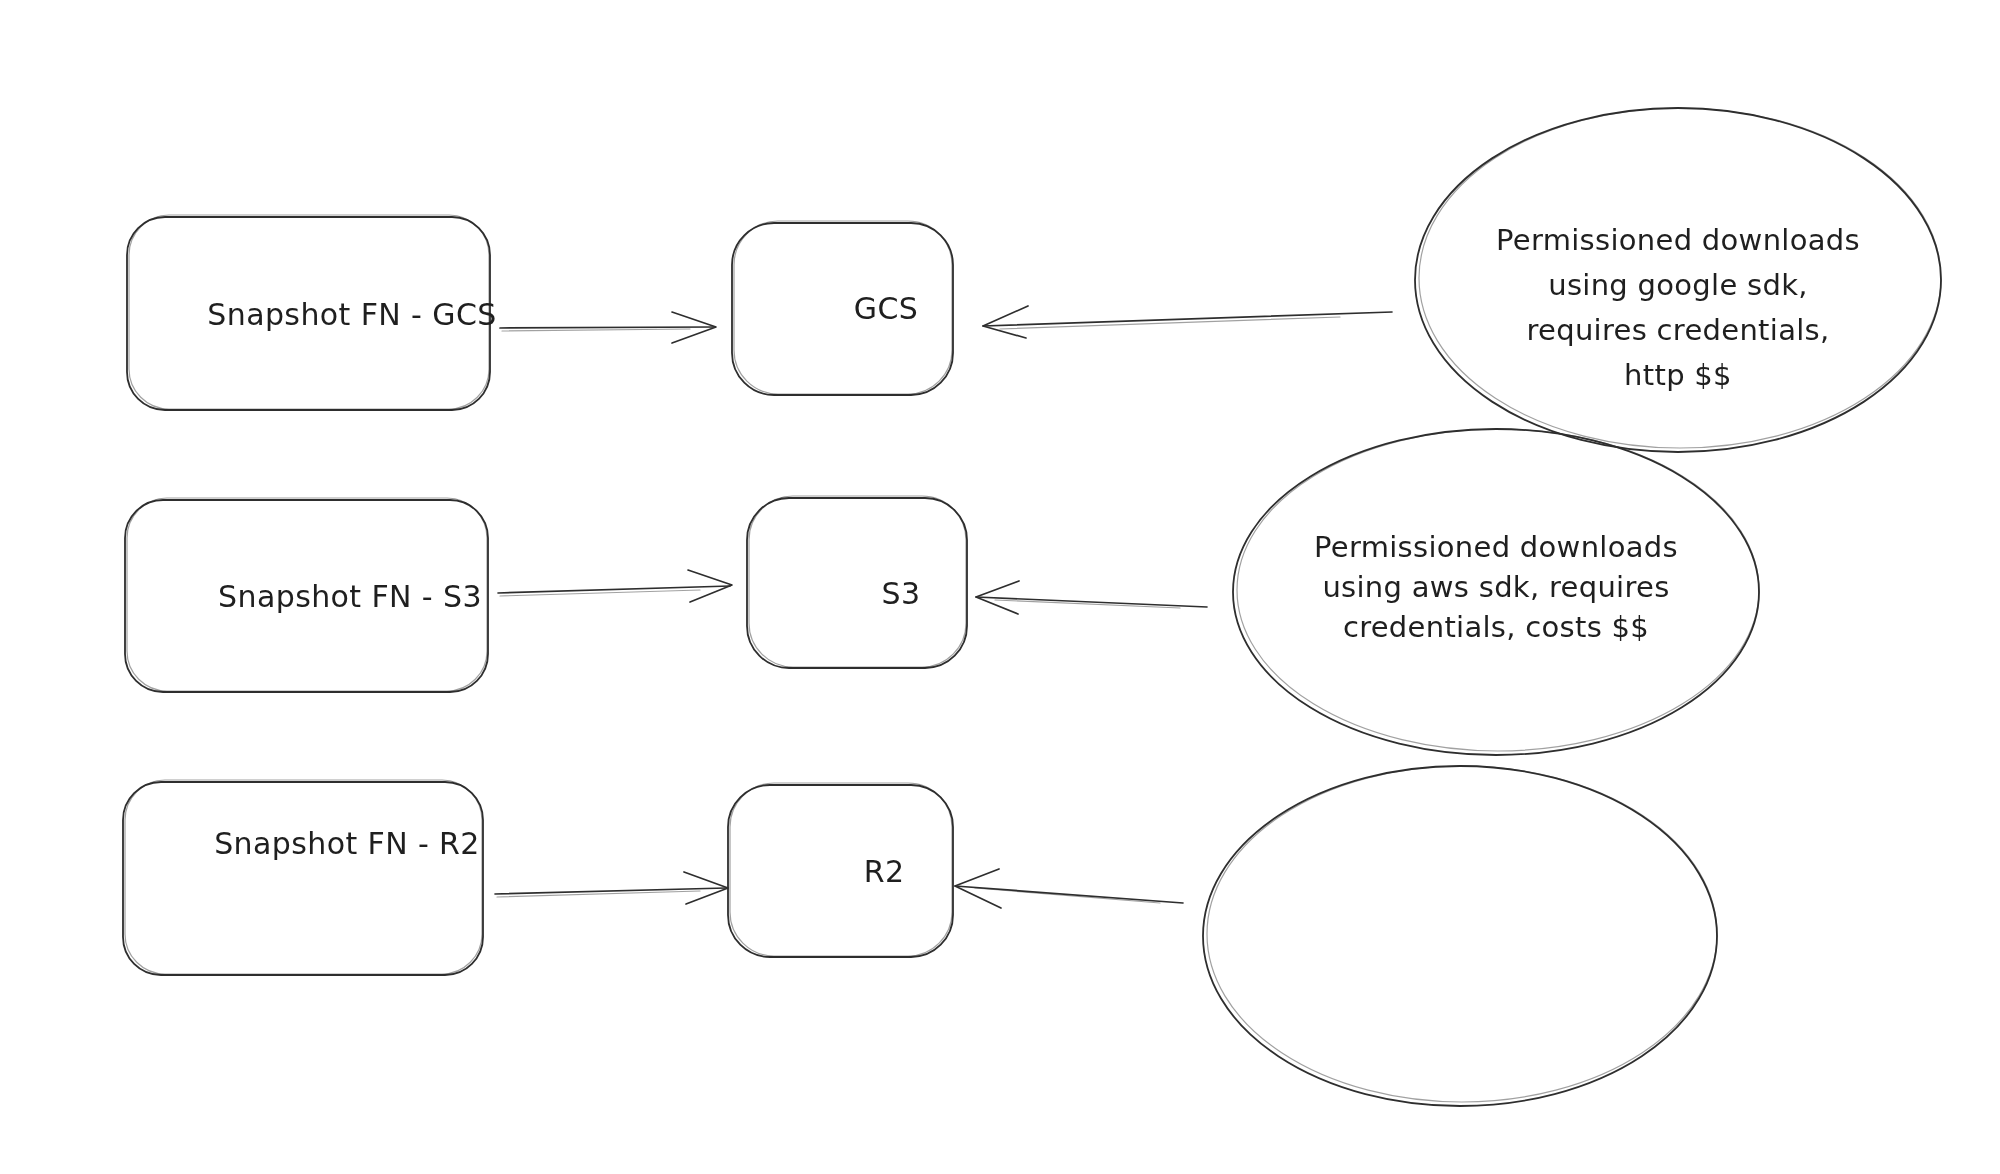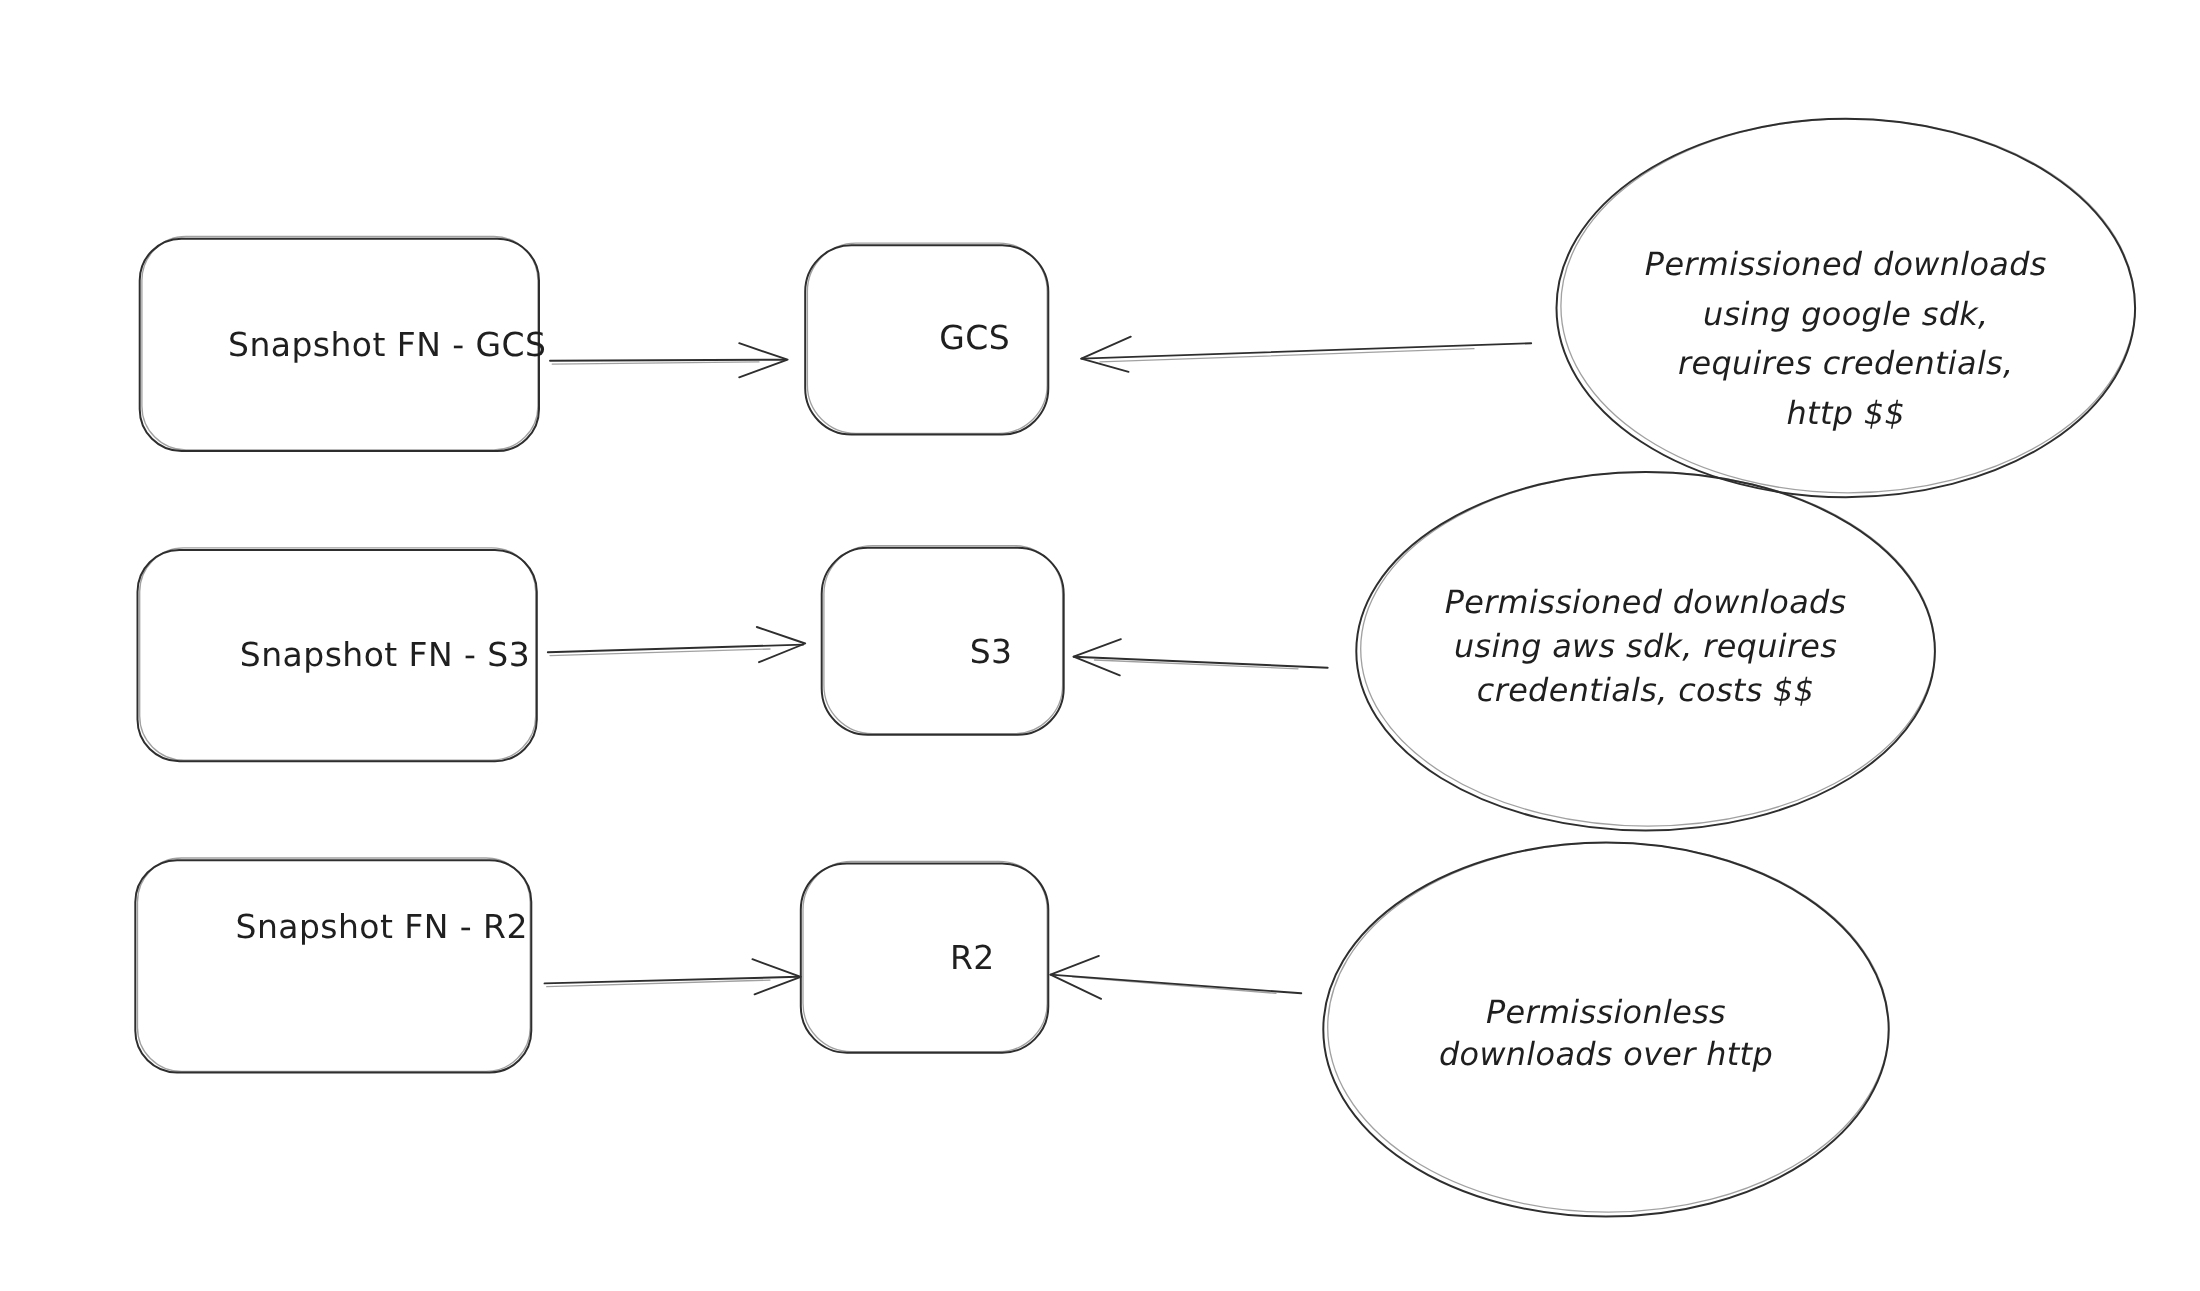--- a/index.html
+++ b/index.html
@@ -33,21 +33,21 @@
     margin-left: 44px;
   }
   .note {
     position: absolute;
     transform: translate(-50%, -50%);
     text-align: center;
     font-size: 29px;
     letter-spacing: 0.3px;
     color: #1f1f1f;
   }
-  .note .line { white-space: nowrap; font-style: italic; }
+  .note .line { white-space: nowrap; }
   .note-gcs .line { line-height: 45px; }
   .note-s3  .line { line-height: 40px; }
   .note-r2  .line { line-height: 38px; }
   .sketch   { stroke: #2e2e2e; stroke-width: 1.8; fill: none; stroke-linecap: round; stroke-linejoin: round; }
   .sketch2  { stroke: #2e2e2e; stroke-width: 1.2; fill: none; opacity: 0.45; stroke-linecap: round; }
   .arrow    { stroke: #2e2e2e; stroke-width: 1.7; fill: none; stroke-linecap: round; stroke-linejoin: round; }
 </style>
 </head>
 <body>
 
@@ -133,18 +133,14 @@
     <div class="line">requires credentials,</div>
     <div class="line">http $$</div>
   </div>
 
   <div class="note note-s3" style="left:1496px; top:587px;">
     <div class="line">Permissioned downloads</div>
     <div class="line">using aws sdk, requires</div>
     <div class="line">credentials, costs $$</div>
   </div>
 
-  <div class="note note-r2" style="left:1460px; top:939px;">
-    <div class="line">Permissionless</div>
-    <div class="line">downloads over http</div>
-  </div>
 
 </div>
 
 </body></html>

